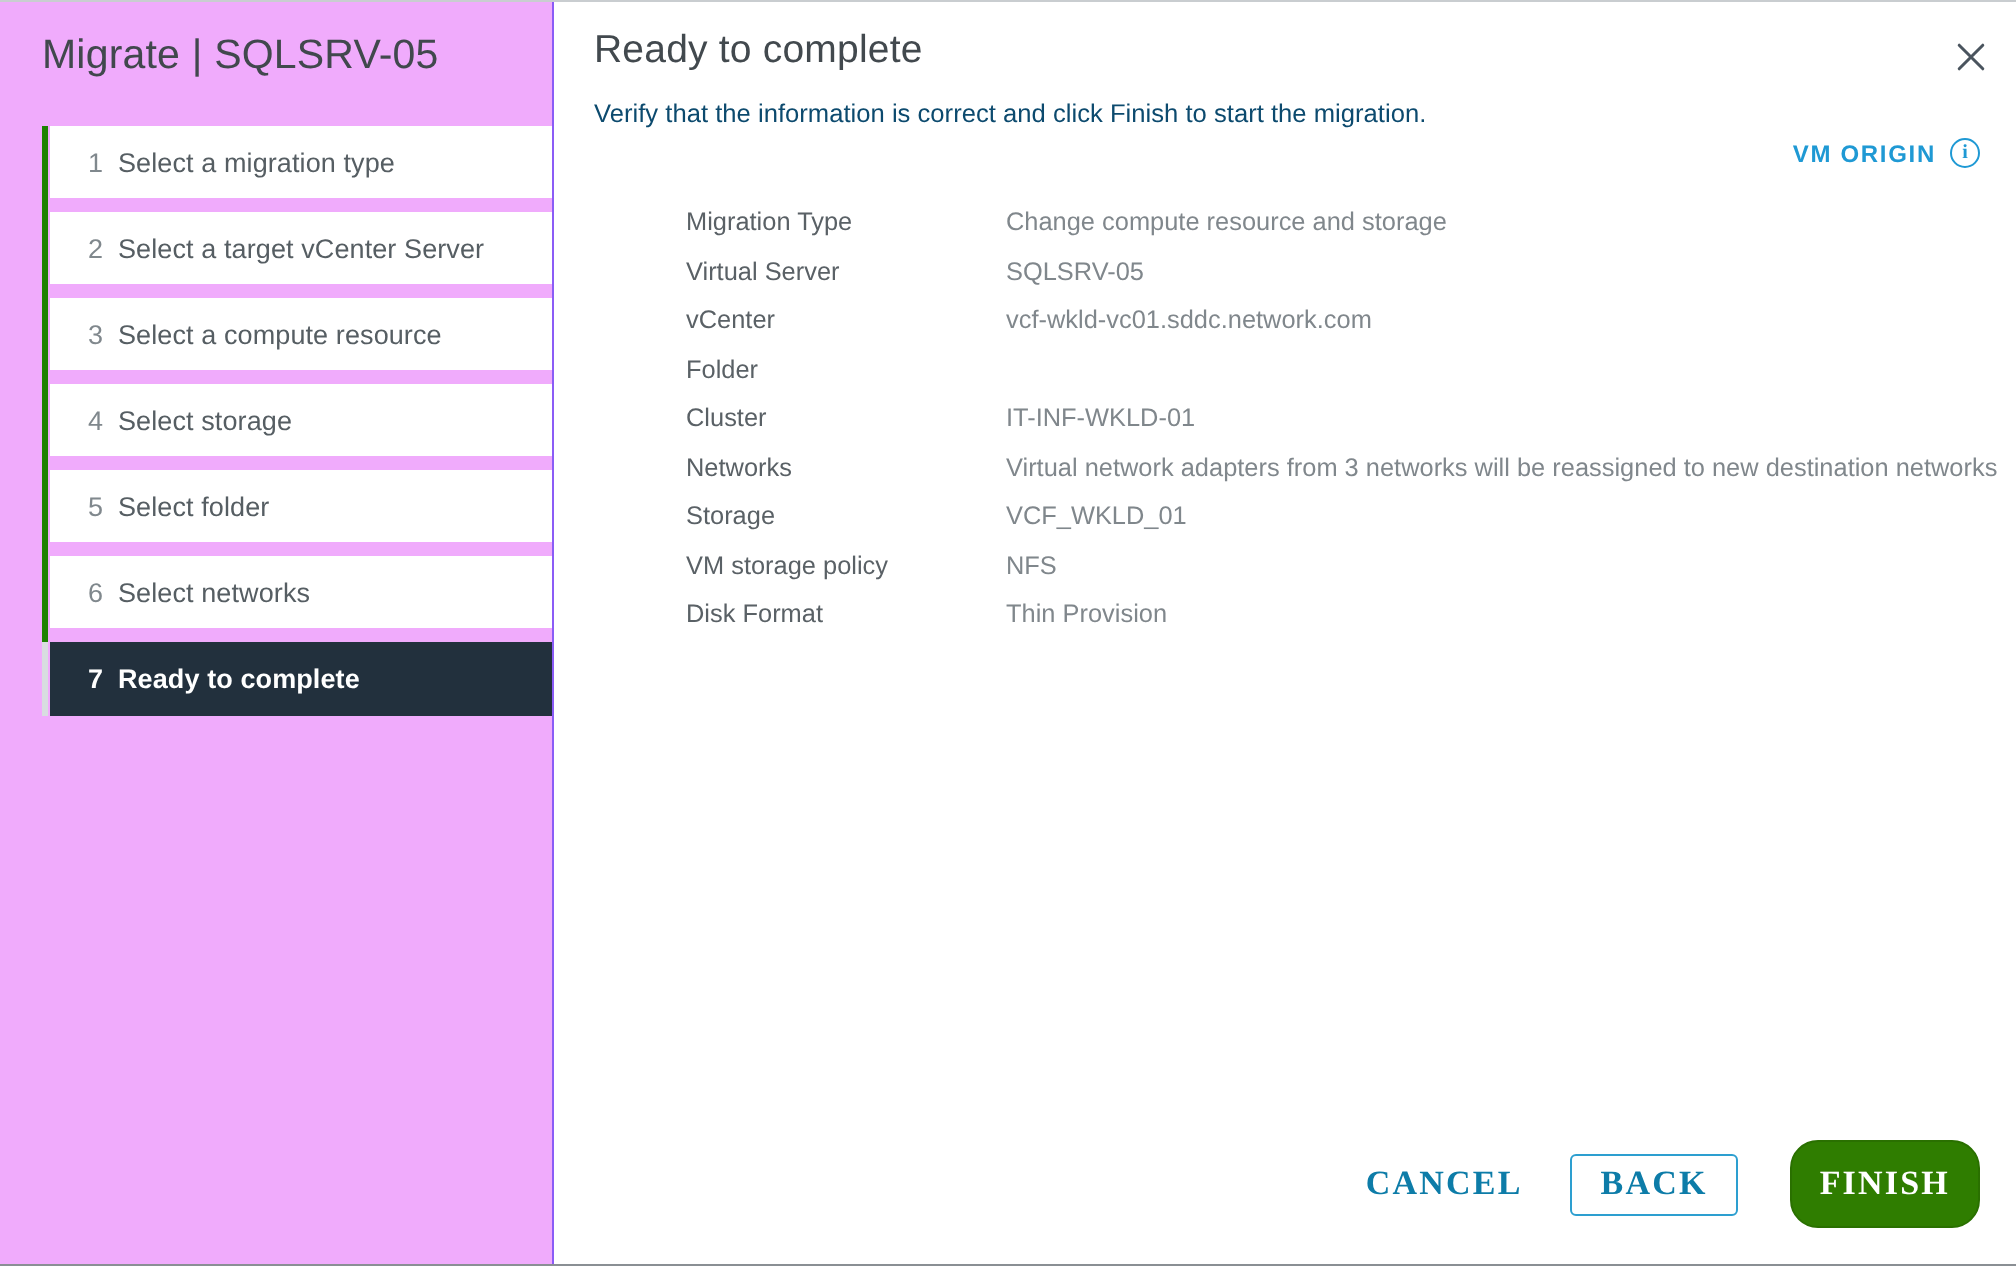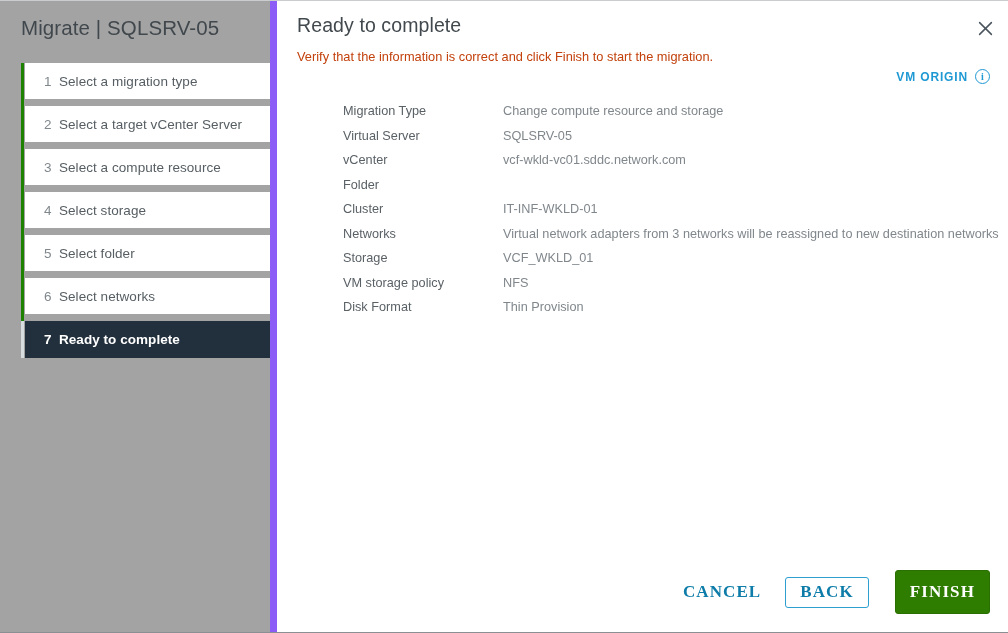--- a/index.html
+++ b/index.html
@@ -20,22 +20,22 @@
     display: flex;
     border-top: 1px solid #c9cdd0;
     border-bottom: 1px solid #8a8f94;
   }
 
   
   .sidebar {
     position: relative;
     width: 277px;
     height: 100%;
-    background: #a3a3a3;
-    border-right: 7px solid #8b5cf6;
+    background: #f0abfc;
+    border-right: 1px solid #8b5cf6;
     flex: 0 0 277px;
   }
 
   .wizard-title {
     position: absolute;
     left: 21px;
     top: 15px;
     font-size: 20.5px;
     font-weight: 400;
     color: #41484d;
@@ -121,21 +121,21 @@
     font-weight: 400;
     color: #42494e;
     letter-spacing: 0.1px;
   }
 
   .page-sub {
     position: absolute;
     left: 20px;
     top: 48px;
     font-size: 12.8px;
-    color: #c2410c;
+    color: #0c4a6e;
     letter-spacing: 0.01px;
   }
 
   .close-btn {
     position: absolute;
     right: 10px;
     top: 14px;
     width: 26px;
     height: 26px;
     display: flex;
@@ -233,21 +233,21 @@
     border-radius: 3px;
     height: 31px;
     min-width: 66px;
     padding: 0 14px;
     margin-right: 26px;
   }
   .btn-primary {
     color: #ffffff;
     background: #2f7d00;
     border: 1px solid #2a7000;
-    border-radius: 3px;
+    border-radius: 14px;
     height: 44px;
     min-width: 64px;
     padding: 0 14px;
   }
 </style>
 </head>
 <body>
 
 <div id="wizard">
 

